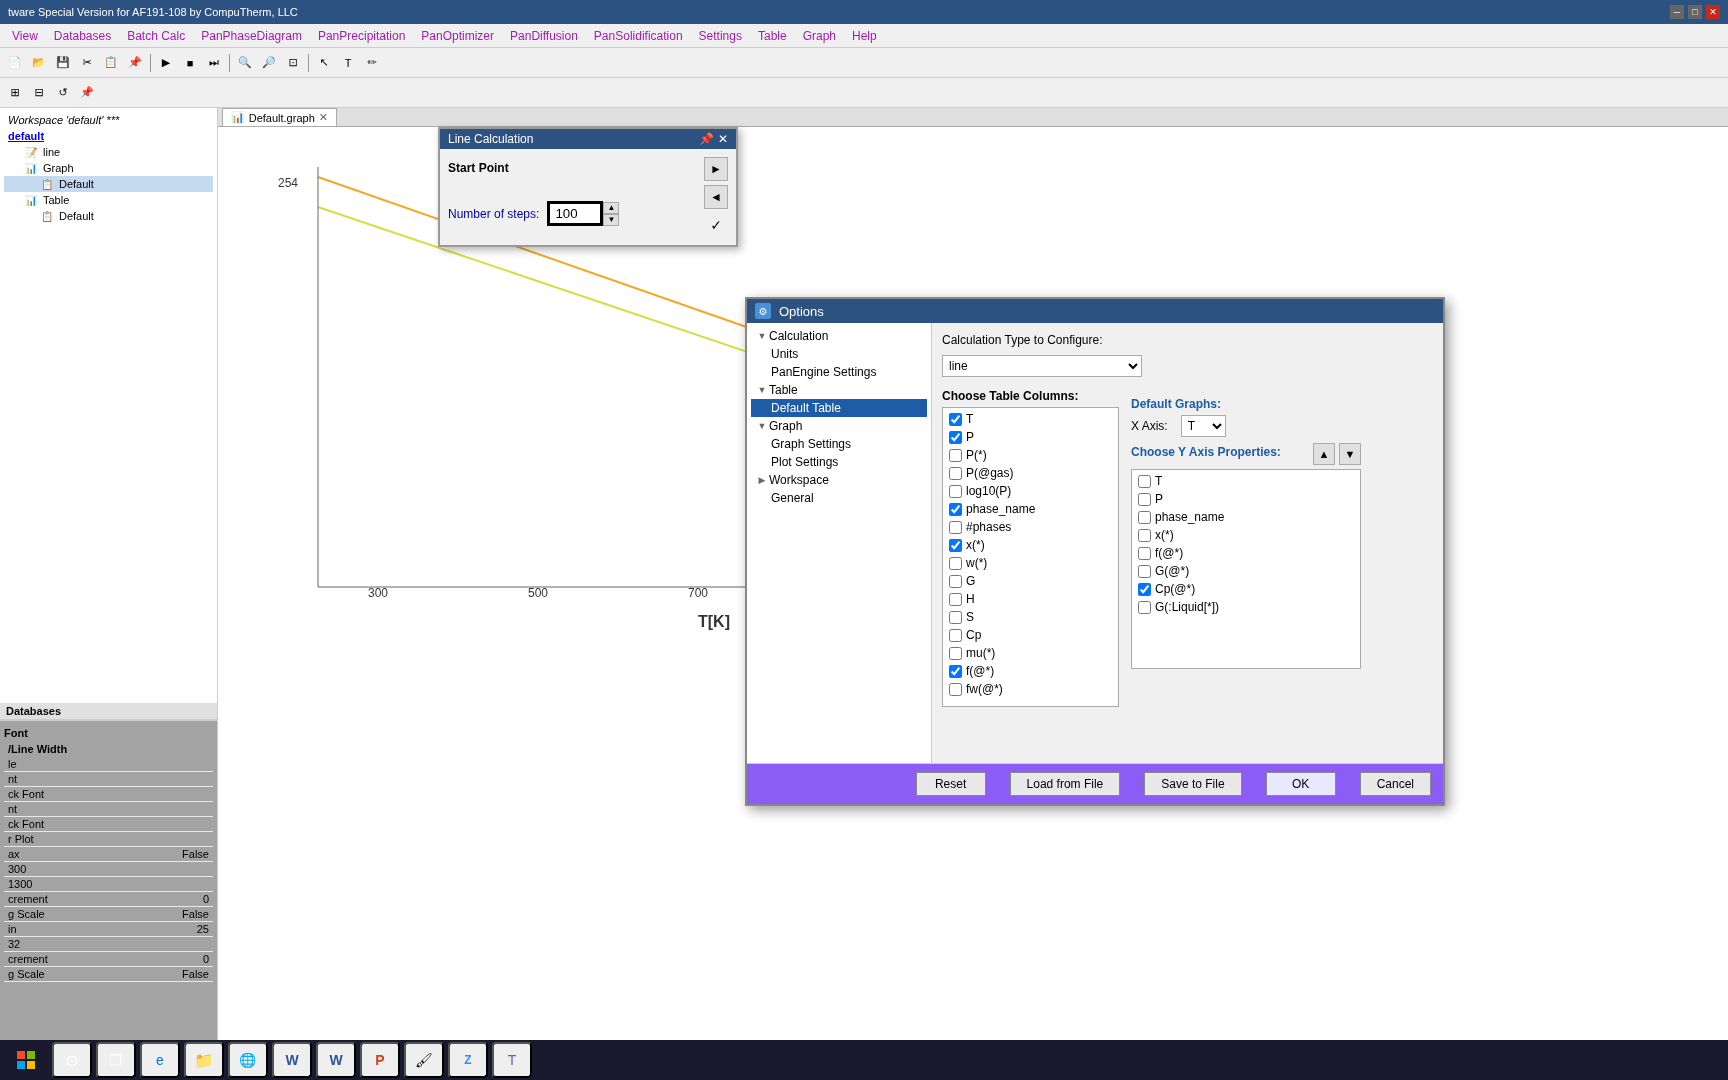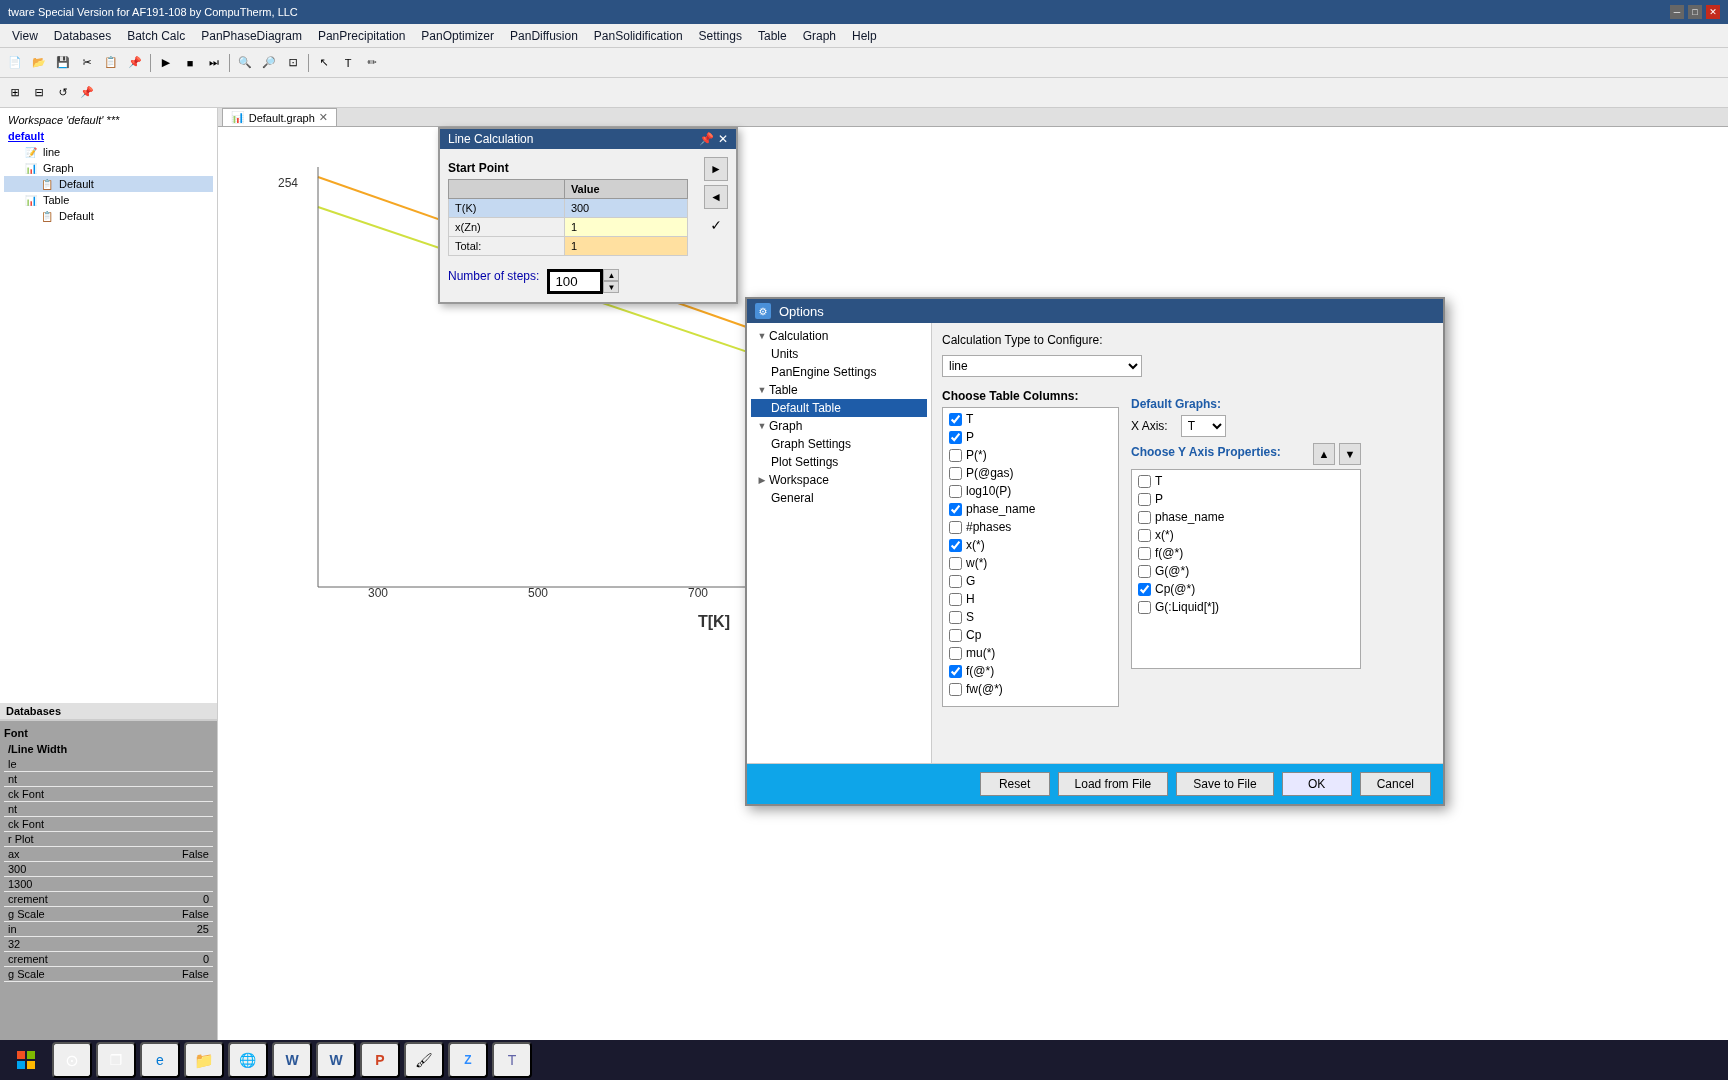--- a/index.html
+++ b/index.html
@@ -47,21 +47,21 @@
       border-bottom: 1px solid #ccc;
       display: flex;
       align-items: center;
       height: 24px;
       padding: 0 4px;
     }
     .menu-item {
       padding: 2px 8px;
       cursor: pointer;
       font-size: 12px;
-      color: #0f172a;
+      color: #a21caf;
     }
 
     
     .toolbar {
       background: #f0f0f0;
       border-bottom: 1px solid #ccc;
       height: 30px;
       display: flex;
       align-items: center;
       padding: 0 4px;
@@ -218,21 +218,22 @@
       padding: 3px 6px;
     }
     .calc-table tr.selected td {
       background: #c5d9f1;
     }
     .calc-table .value-cell {
       background: #ffffcc;
     }
     .number-steps {
       display: flex;
-      margin-top: 13px;
+      align-items: center;
+      margin-top: 22px;
       font-size: 12px;
     }
     .number-steps-label { margin-right: 8px; color: #00a; }
     .number-steps-input {
       width: 56px;
       border: 3px solid #000000;
       padding: 2px 5px;
     }
     .steps-btn {
       width: 16px;
@@ -420,23 +421,23 @@
       align-items: center;
       margin-bottom: 6px;
       font-size: 12px;
     }
     .xaxis-label { margin-right: 13px; }
 
     
     .options-buttons {
       display: flex;
       justify-content: flex-end;
-      gap: 8px;
+      gap: 24px;
       padding: 8px 12px;
-      background: #0ea5e9;
+      background: #8b5cf6;
       border-top: 1px solid #ccc;
     }
     .opt-btn {
       padding: 4px 16px;
       font-size: 12px;
       border: 1px solid #888;
       background: #e8e8e8;
       cursor: pointer;
       min-width: 70px;
     }
@@ -690,42 +691,20 @@
           <span>Line Calculation</span>
           <div style="display: flex; gap: 4px;">
             <button class="dialog-close-btn">📌</button>
             <button class="dialog-close-btn">✕</button>
           </div>
         </div>
         <div class="dialog-content">
           <div style="display: flex; gap: 8px;">
             <div style="flex: 1;">
               <div class="section-label">Start Point</div>
-              <table class="calc-table">
-                <thead>
-                  <tr>
-                    <th></th>
-                    <th>Value</th>
-                  </tr>
-                </thead>
-                <tbody>
-                  <tr class="selected">
-                    <td>T(K)</td>
-                    <td class="value-cell">300</td>
-                  </tr>
-                  <tr>
-                    <td>x(Zn)</td>
-                    <td class="value-cell">1</td>
-                  </tr>
-                  <tr>
-                    <td>Total:</td>
-                    <td style="background: #ffe0a0;">1</td>
-                  </tr>
-                </tbody>
-              </table>
               <div class="number-steps">
                 <span class="number-steps-label">Number of steps:</span>
                 <input type="text" class="number-steps-input" value="100" style="">
                 <div style="display: flex; flex-direction: column;">
                   <button class="steps-btn">▲</button>
                   <button class="steps-btn">▼</button>
                 </div>
               </div>
             </div>
             <div class="nav-arrows">

